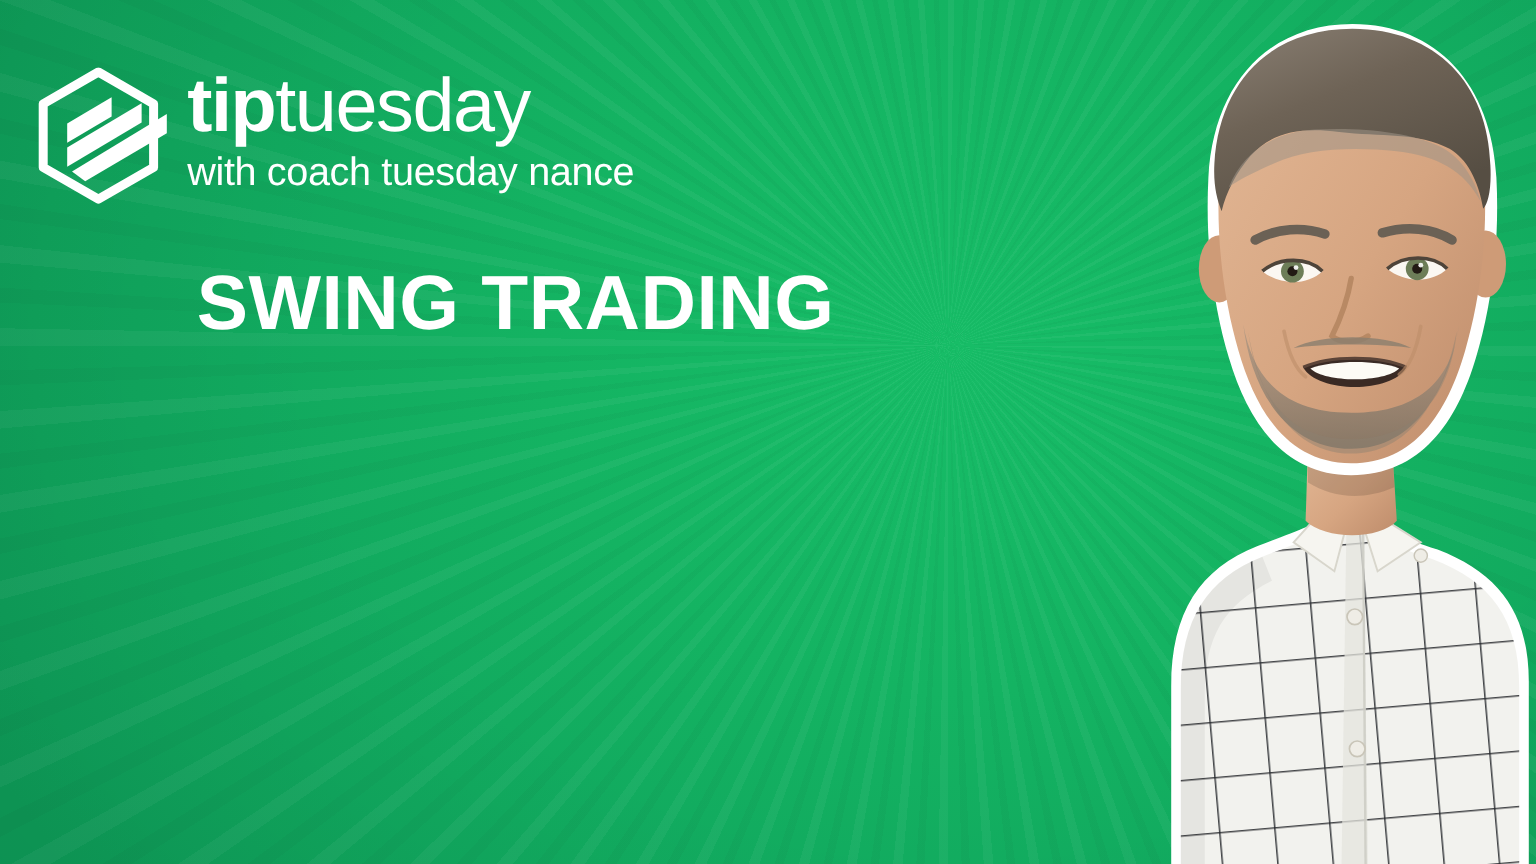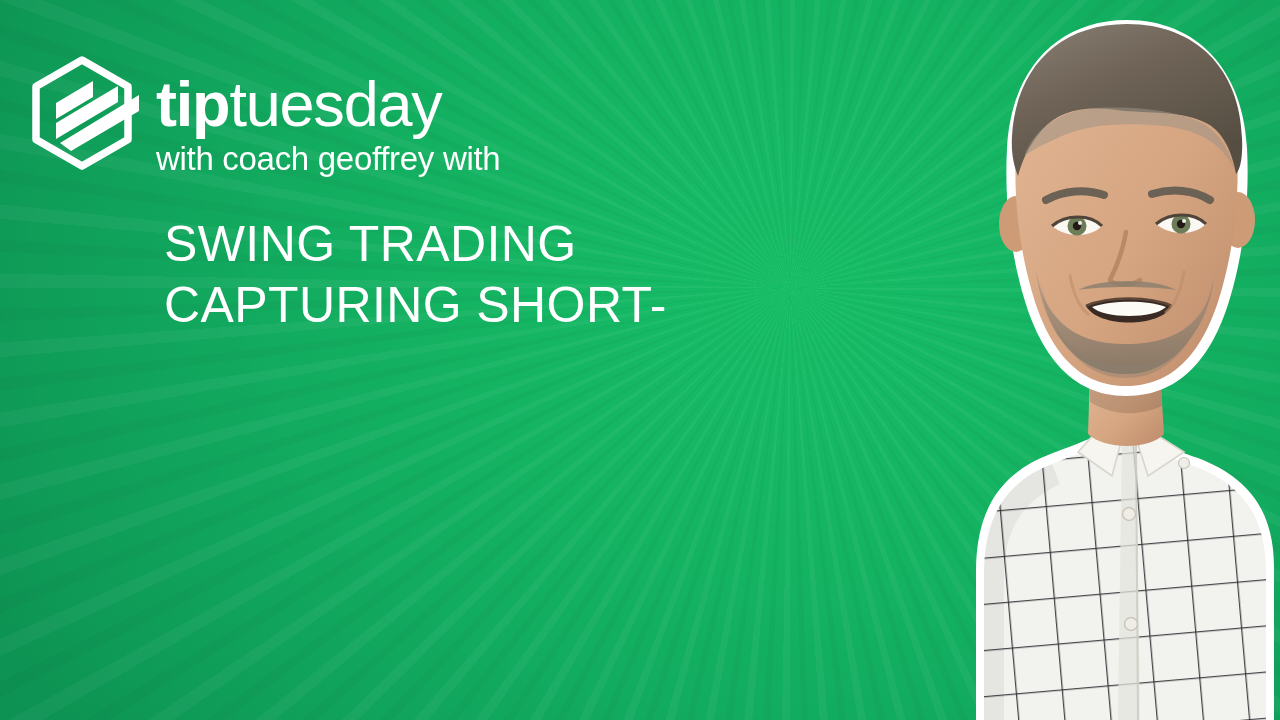--- a/index.html
+++ b/index.html
@@ -50,21 +50,21 @@
   }
   .bg-vignette {
     position:absolute; inset:0;
     background:radial-gradient(ellipse 1150px 900px at 62% 40%,
       rgba(0,0,0,0) 45%, rgba(0,0,0,0.055) 100%);
   }
 
   
   .logo-lockup {
     position:absolute; left:30px; top:56px;
-    display:flex; align-items:flex-end; gap:14px;
+    display:flex; align-items:flex-start; gap:14px;
   }
   .logo-mark { width:112px; height:122px; flex:none; display:block; }
 
   .logo-text { padding-top:2px; }
 
   .wordmark {
     font-size:63px;
     line-height:0.96;
     color:#ffffff;
     letter-spacing:-1.2px;
@@ -83,22 +83,22 @@
   }
 
   
   .headline {
     position:absolute;
     left:164px; top:214px;
     width:740px;
   }
   .headline-line {
     display:block;
-    font-size:50px;
-    font-weight:400;
+    font-size:64px;
+    font-weight:700;
     line-height:1.215;
     color:#ffffff;
     letter-spacing:0.4px;
     white-space:nowrap;
     text-transform:uppercase;
   }
 
   
   .portrait {
     position:absolute;
@@ -124,28 +124,27 @@
 
       <g fill="#ffffff">
         <path d="M26 47 L26 63 L63 41 L63 25 Z"></path>
         <path d="M26 67 L26 83 L88 46 L88 30 Z"></path>
         <path d="M30 87 L41 95 L109 55 L109 39 Z"></path>
       </g>
     </svg>
 
     <div class="logo-text">
       <div class="wordmark"><span class="wm-bold">tip</span><span class="wm-light">tuesday</span></div>
-      <div class="tagline">with coach geoffrey with</div>
+      <div class="tagline">with coach tuesday nance</div>
     </div>
 
   </div>
 
   <div class="headline">
     <span class="headline-line">SWING TRADING</span>
-    <span class="headline-line">CAPTURING SHORT-</span>
   </div>
 
   <div class="portrait">
     <svg viewBox="0 0 420 706" preserveAspectRatio="xMaxYMax slice" aria-hidden="true">
       <defs>
 
         <pattern id="checkPat" width="46" height="46" patternUnits="userSpaceOnUse" patternTransform="rotate(-5)">
           <rect width="46" height="46" fill="#F2F2EE"></rect>
           <path d="M0 0 H46" stroke="#25282C" stroke-width="2.6" opacity="0.85"></path>
           <path d="M0 0 V46" stroke="#25282C" stroke-width="2.6" opacity="0.85"></path>

